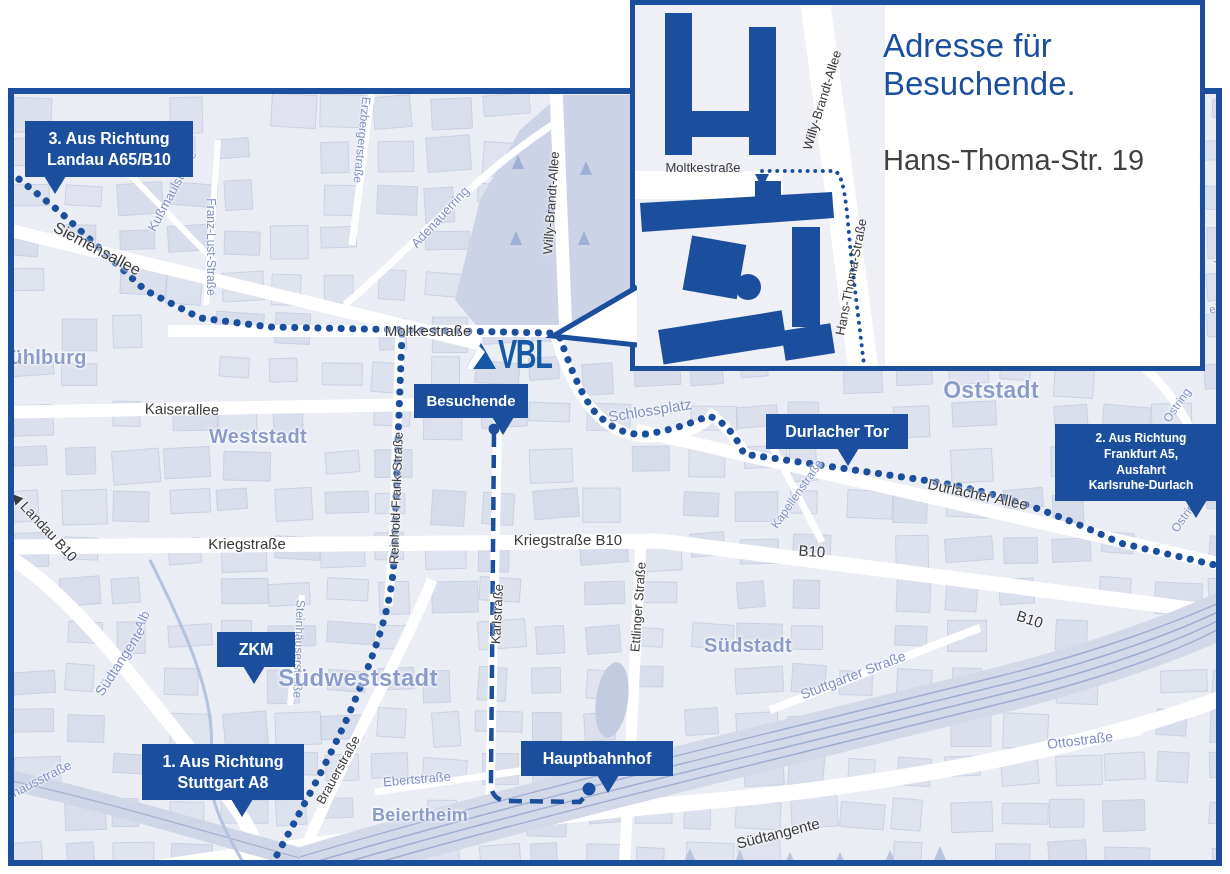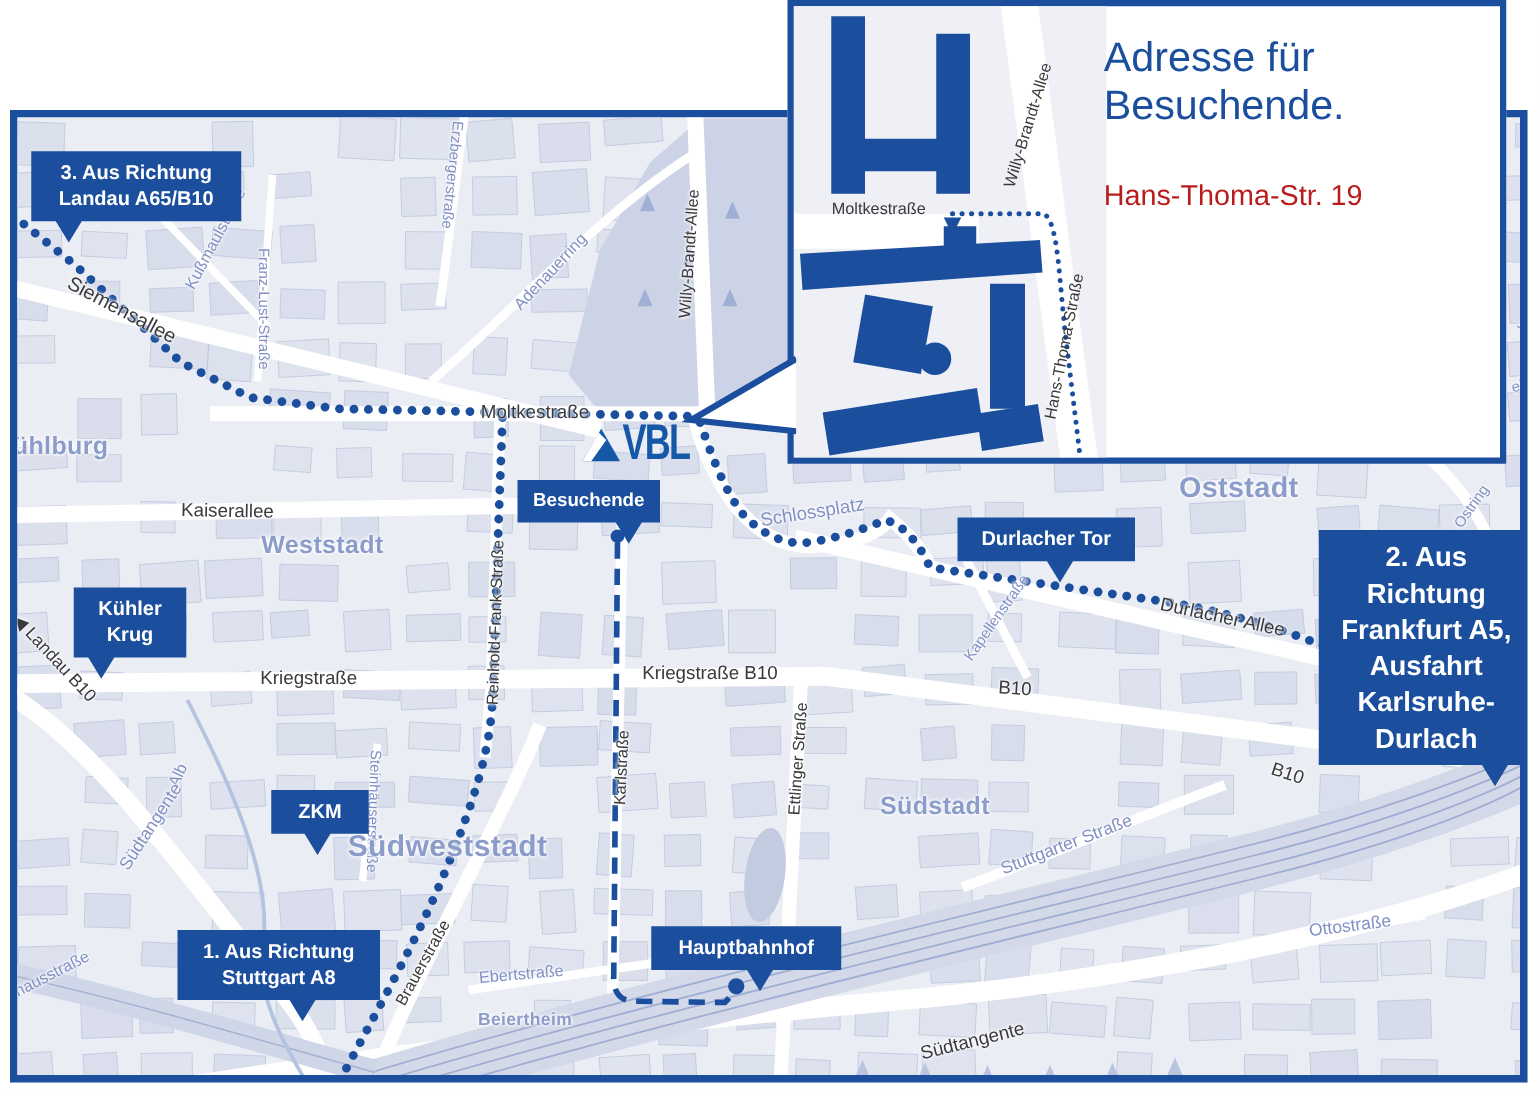--- a/index.html
+++ b/index.html
@@ -28,21 +28,21 @@
        transform:translate(-50%,-50%);}
   #vbl-logo{position:absolute;left:464px;top:338px;z-index:30;display:flex;align-items:flex-end;}
   #vbl-text{font-size:40px;font-weight:700;color:var(--logo);letter-spacing:-2px;
             transform:scale(.72,1);transform-origin:left bottom;line-height:.82;}
   #inset{position:absolute;left:630px;top:0;width:575px;height:371px;background:#fff;
          border:5px solid var(--primary);box-sizing:border-box;z-index:50;overflow:hidden;}
   #inset-map{position:absolute;left:0;top:0;width:250px;height:361px;background:#eef0f6;}
   #inset-tail{position:absolute;left:540px;top:240px;z-index:51;}
   #inset-title{position:absolute;left:248px;top:22px;width:300px;font-size:33px;line-height:1.16;
                font-weight:400;color:var(--primary);}
-  #inset-address{position:absolute;left:248px;top:136px;font-size:23px;line-height:1.35;color:#b91c1c;}
+  #inset-address{position:absolute;left:248px;top:136px;font-size:29px;line-height:1.35;color:#404040;}
   #inset-labels .map-label{text-shadow:none;}
 </style>
 </head>
 <body>
 
 <div id="stage">
 
   <div id="map-frame">
     <div id="map-canvas">
 
@@ -489,44 +489,39 @@
           <div class="map-label light" style="left: 120px; top: 661px; font-size: 14px; --r: -57deg;">Südtangente</div>
           <div class="map-label light" style="left: 25px; top: 787px; font-size: 13px; --r: -27deg;">Pulverhausstraße</div>
           <div class="map-label light" style="left: 299px; top: 649px; font-size: 12px; --r: 92deg;">Steinhäuserstraße</div>
           <div class="map-label light" style="left: 1220px; top: 257px; font-size: 12px; --r: -50deg;">we</div>
           <div class="map-label light" style="left: 1217px; top: 308px; font-size: 12px; --r: -15deg;">ein</div>
           <div class="map-label district" style="left: 40px; top: 357px; font-size: 20px; --r: 0deg;">Mühlburg</div>
           <div class="map-label district" style="left: 258px; top: 436px; font-size: 20px; --r: 0deg;">Weststadt</div>
           <div class="map-label district" style="left: 991px; top: 390px; font-size: 23px; --r: 0deg;">Oststadt</div>
           <div class="map-label district" style="left: 748px; top: 645px; font-size: 20px; --r: 0deg;">Südstadt</div>
           <div class="map-label district" style="left: 358px; top: 678px; font-size: 24px; --r: 0deg;">Südweststadt</div>
-          <div class="map-label district" style="left: 420px; top: 815px; font-size: 14px; --r: 0deg;">Beiertheim</div>
+          <div class="map-label district" style="left: 420px; top: 815px; font-size: 18px; --r: 0deg;">Beiertheim</div>
           <div class="callout" style="left: 25px; top: 121px; width: 148px; font-size: 16px;">
             <div>3. Aus Richtung</div>
             <div>Landau A65/B10</div>
             <div class="tail" style="left: calc(18% - 11px);"></div>
           </div>
-          <div class="callout center" style="left: 59px; top: 470px; width: 70px; font-size: 16px;">
-            <div>Kühler</div>
-            <div>Krug</div>
-            <div class="tail" style="left: calc(24% - 11px);"></div>
-          </div>
           <div class="callout center" style="left: 217px; top: 632px; width: 58px; font-size: 16px;">
             <div>ZKM</div>
             <div class="tail" style="left: calc(48% - 11px);"></div>
           </div>
           <div class="callout center" style="left: 414px; top: 384px; width: 94px; font-size: 15px;">
             <div>Besuchende</div>
             <div class="tail" style="left: calc(78% - 11px);"></div>
           </div>
           <div class="callout center" style="left: 766px; top: 414px; width: 122px; font-size: 16px;">
             <div>Durlacher Tor</div>
             <div class="tail" style="left: calc(58% - 11px);"></div>
           </div>
-          <div class="callout" style="left: 1055px; top: 424px; width: 152px; font-size: 22px;">
+          <div class="callout" style="left: 1055px; top: 424px; width: 152px; font-size: 12px;">
             <div>2. Aus Richtung</div>
             <div>Frankfurt A5,</div>
             <div>Ausfahrt</div>
             <div>Karlsruhe-Durlach</div>
             <div class="tail" style="left: calc(82% - 11px);"></div>
           </div>
           <div class="callout center" style="left: 521px; top: 741px; width: 132px; font-size: 16px;">
             <div>Hauptbahnhof</div>
             <div class="tail" style="left: calc(57% - 11px);"></div>
           </div>

